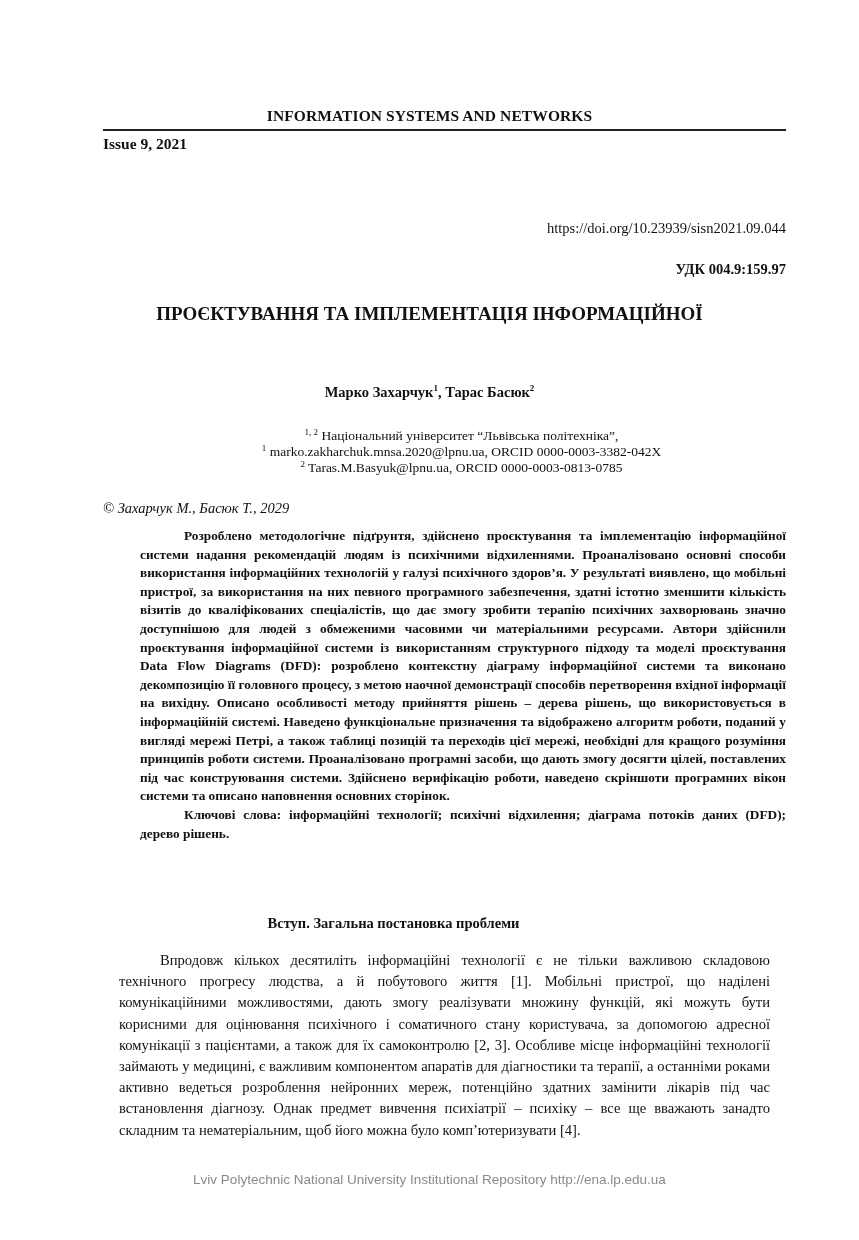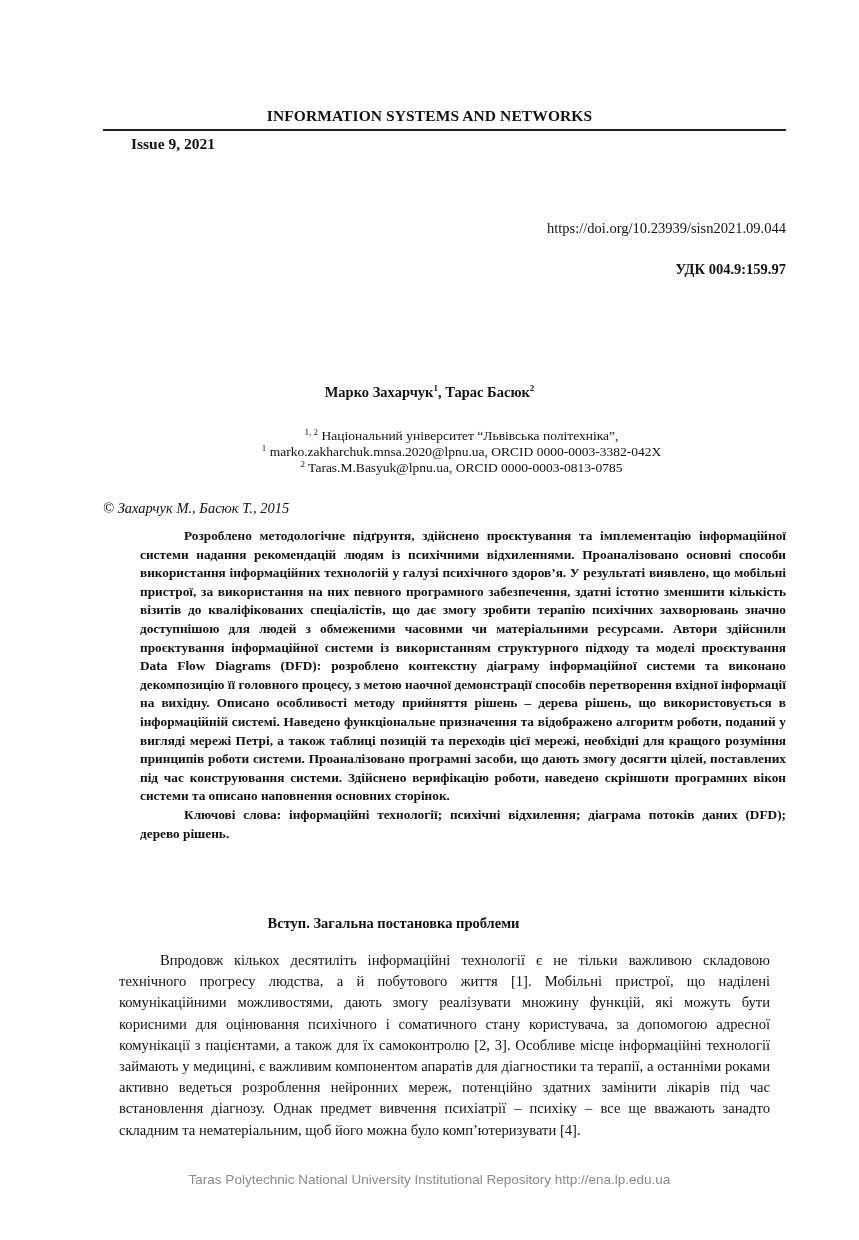--- a/index.html
+++ b/index.html
@@ -1,20 +1,20 @@
 <!DOCTYPE html>
 <html><head>
 <meta charset="utf-8">
 <style>
   html, body { margin:0; padding:0; background:#ffffff; }
   body { width:859px; height:1240px; position:relative; overflow:hidden; color:#111; font-family:"Liberation Serif", serif; }
   .abs { position:absolute; }
   .journal { left:0; width:859px; top:107px; text-align:center; font-weight:bold; font-size:15.5px; letter-spacing:0.1px; }
   .rule { left:103px; width:683px; top:129px; height:0; border-top:2px solid #222; }
-  .issue { left:103px; top:135px; font-weight:bold; font-size:15.5px;margin-left:28px; }
+  .issue { left:103px; top:135px; font-weight:bold; font-size:15.5px; }
   .doi { right:73px; top:220px; font-size:14.5px; }
   .udk { right:73px; top:261px; font-weight:bold; font-size:14.5px; }
   .title { left:0; width:859px; top:303px; text-align:center; font-weight:bold; font-size:19px; line-height:22px; }
   .authors { left:0; width:859px; top:384px; text-align:center; font-weight:bold; font-size:14.5px; }
   .authors sup, .aff sup { font-size:9px; vertical-align:super; line-height:0; }
   .aff { left:0; width:859px; top:428px; text-align:center; font-size:13.5px; line-height:16px;padding-left:32px; }
   .copy { left:103px; top:500px; font-style:italic; font-size:14.5px; }
   .abstract { left:140px; width:646px; top:527px; font-weight:bold; font-size:13.3px; line-height:18.6px; text-align:justify; }
   .abstract p { margin:0; text-indent:44px; }
   .kw { margin:0; }
@@ -27,37 +27,38 @@
 <body>
 
 <div class="abs journal">INFORMATION SYSTEMS AND NETWORKS</div>
 <div class="abs rule"></div>
 <div class="abs issue">Issue 9, 2021</div>
 
 <div class="abs doi">https://doi.org/10.23939/sisn2021.09.044</div>
 <div class="abs udk">УДК 004.9:159.97</div>
 
 <div class="abs title">
+  <div>ПРОЄКТУВАННЯ ТА ІМПЛЕМЕНТАЦІЯ ІНФОРМАЦІЙНОЇ</div>
 </div>
 
 <div class="abs authors">
   <span>Марко Захарчук</span><sup>1</sup><span>, </span><span>Тарас Басюк</span><sup>2</sup>
 </div>
 
 <div class="abs aff">
   <div><sup>1, 2</sup><span> Національний університет “Львівська політехніка”,</span></div>
   <div><sup>1</sup><span> marko.zakharchuk.mnsa.2020@lpnu.ua, ORCID 0000-0003-3382-042X</span></div>
   <div><sup>2</sup><span> Taras.M.Basyuk@lpnu.ua, ORCID 0000-0003-0813-0785</span></div>
 </div>
 
-<div class="abs copy">© Захарчук М., Басюк Т., 2015</div>
+<div class="abs copy">© Захарчук М., Басюк Т., 2029</div>
 
 <div class="abs abstract">
   <p>Розроблено методологічне підґрунтя, здійснено проєктування та імплементацію інформаційної системи надання рекомендацій людям із психічними відхиленнями. Проаналізовано основні способи використання інформаційних технологій у галузі психічного здоров’я. У результаті виявлено, що мобільні пристрої, за використання на них певного програмного забезпечення, здатні істотно зменшити кількість візитів до кваліфікованих спеціалістів, що дає змогу зробити терапію психічних захворювань значно доступнішою для людей з обмеженими часовими чи матеріальними ресурсами. Автори здійснили проєктування інформаційної системи із використанням структурного підходу та моделі проєктування Data Flow Diagrams (DFD): розроблено контекстну діаграму інформаційної системи та виконано декомпозицію її головного процесу, з метою наочної демонстрації способів перетворення вхідної інформації на вихідну. Описано особливості методу прийняття рішень – дерева рішень, що використовується в інформаційній системі. Наведено функціональне призначення та відображено алгоритм роботи, поданий у вигляді мережі Петрі, а також таблиці позицій та переходів цієї мережі, необхідні для кращого розуміння принципів роботи системи. Проаналізовано програмні засоби, що дають змогу досягти цілей, поставлених під час конструювання  системи. Здійснено верифікацію роботи, наведено скріншоти програмних вікон системи та описано наповнення основних сторінок.</p>
   <p class="kw" style="text-indent:44px;"><span>Ключові слова:</span><span> інформаційні технології; психічні відхилення; діаграма потоків даних (DFD); дерево рішень.</span></p>
 </div>
 
 <div class="abs sectitle">Вступ. Загальна постановка проблеми</div>
 <div class="abs body">
   <p>Впродовж кількох десятиліть інформаційні технології є не тільки важливою складовою технічного прогресу людства, а й побутового життя [1]. Мобільні пристрої, що наділені комунікаційними можливостями, дають змогу реалізувати множину функцій, які можуть бути корисними для оцінювання психічного і соматичного стану користувача, за допомогою адресної комунікації з пацієнтами, а також для їх самоконтролю [2, 3]. Особливе місце інформаційні технології займають у медицині, є важливим компонентом апаратів для діагностики та терапії, а останніми роками активно ведеться розроблення нейронних мереж, потенційно здатних замінити лікарів під час встановлення діагнозу. Однак предмет вивчення психіатрії – психіку – все ще вважають занадто складним та нематеріальним, щоб його можна було комп’ютеризувати [4].</p>
 </div>
 
-<div class="abs footer">Taras Polytechnic National University Institutional Repository http://ena.lp.edu.ua</div>
+<div class="abs footer">Lviv Polytechnic National University Institutional Repository http://ena.lp.edu.ua</div>
 
 </body></html>

